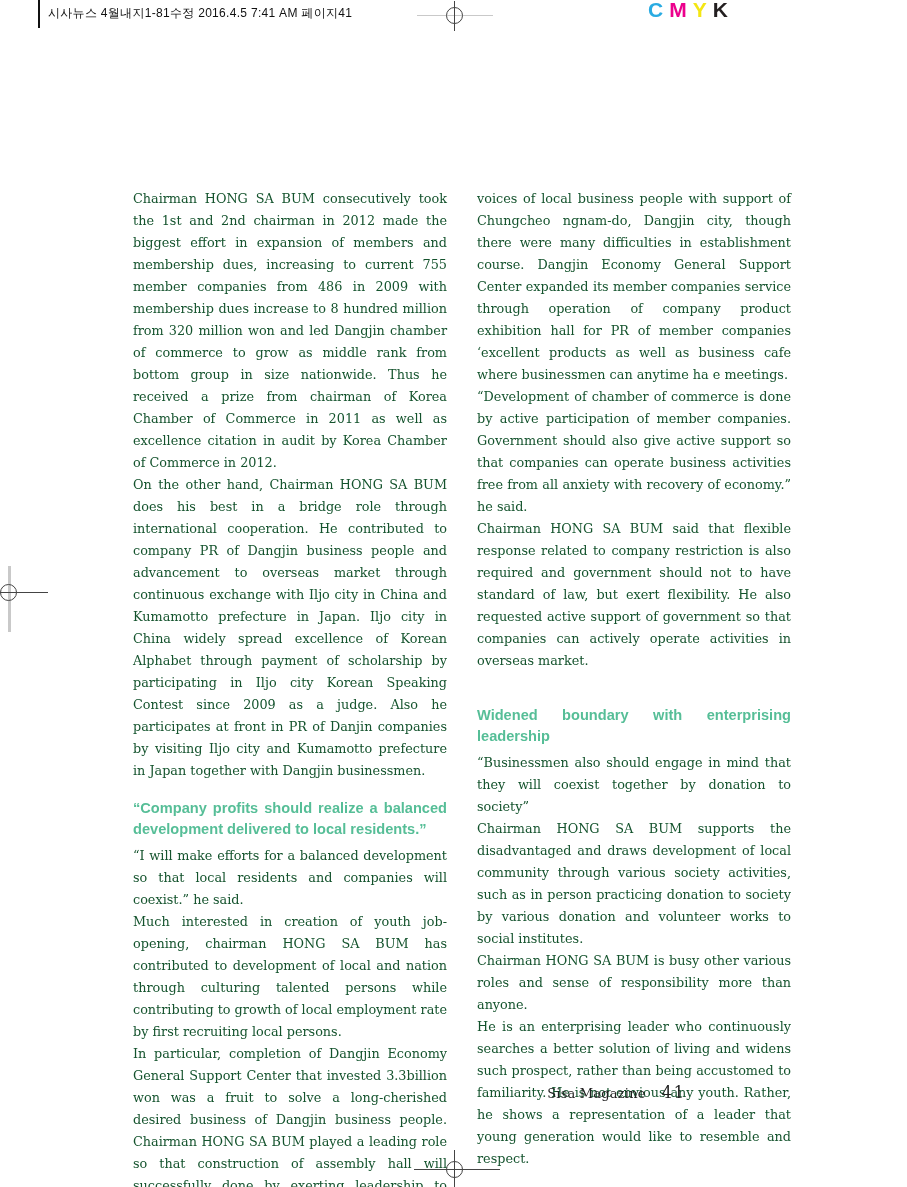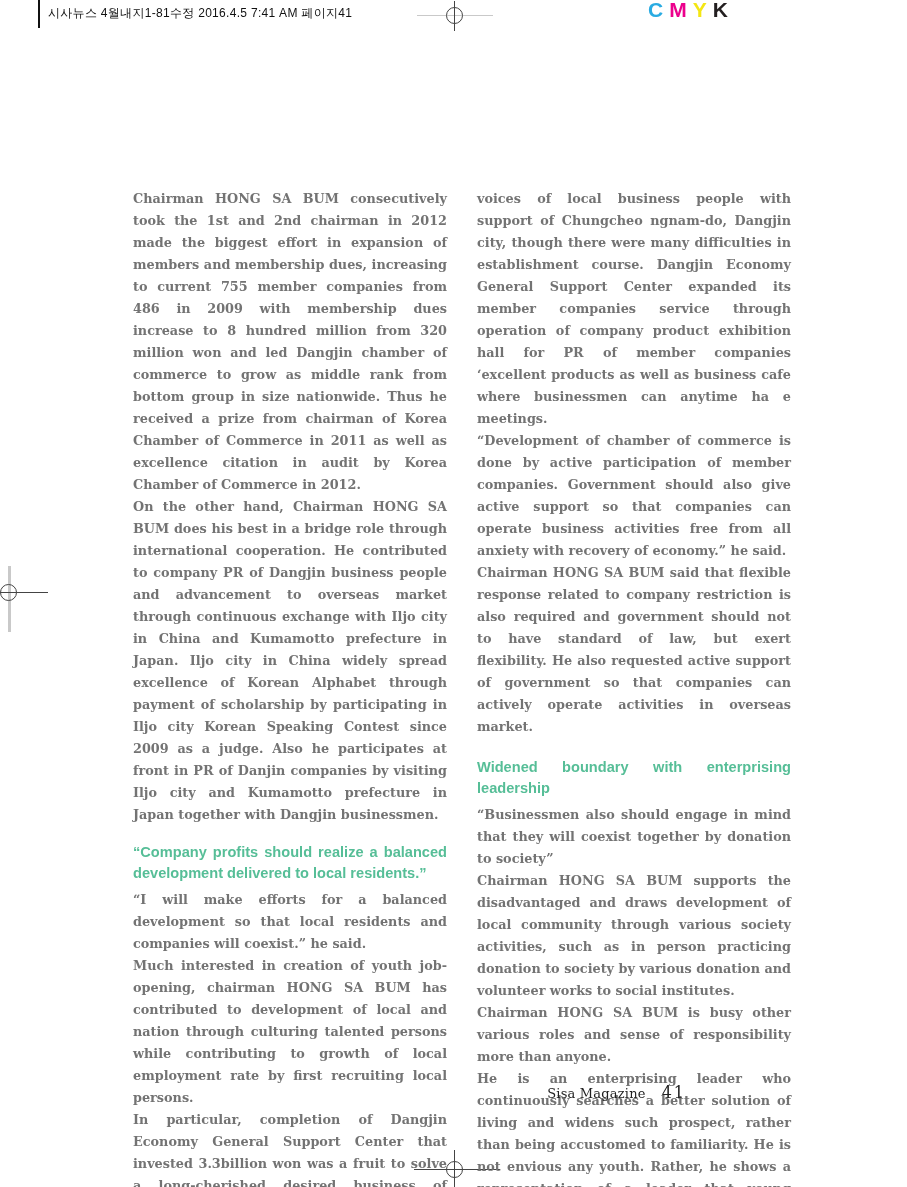--- a/index.html
+++ b/index.html
@@ -42,31 +42,30 @@
   .hairline-h.light { background:#c9c9c9; }
   .hairline-v.light { background:#c9c9c9; }
 
   
   .columns {
     position:absolute; left:133px; top:188px; width:658px;
     display:flex; gap:30px;
   }
   .col { width:314px; }
   .body-par {
-    font-size:12.8px; line-height:22px; color:#737373;
+    font-size:12.8px; line-height:22px; color:#14532d;
     text-align:justify;
-    font-weight:bold;
   }
   .teal-heading {
     font-family:"Liberation Sans", sans-serif;
     font-size:14.6px; font-weight:700; line-height:21px;
     color:#56be97; text-align:justify;
     margin:16px 0 5px 0;
   }
-  .teal-heading.single { margin-top:19px; }
+  .teal-heading.single { margin-top:33px; }
 
   
   .footer {
     position:absolute; top:1083px; right:116px;
     color:#222; white-space:nowrap;
   }
   .footer .mag { font-size:13px; letter-spacing:0.2px; }
   .footer .pg  { font-size:16px; letter-spacing:2px; margin-left:16px; }
 </style>
 </head>

